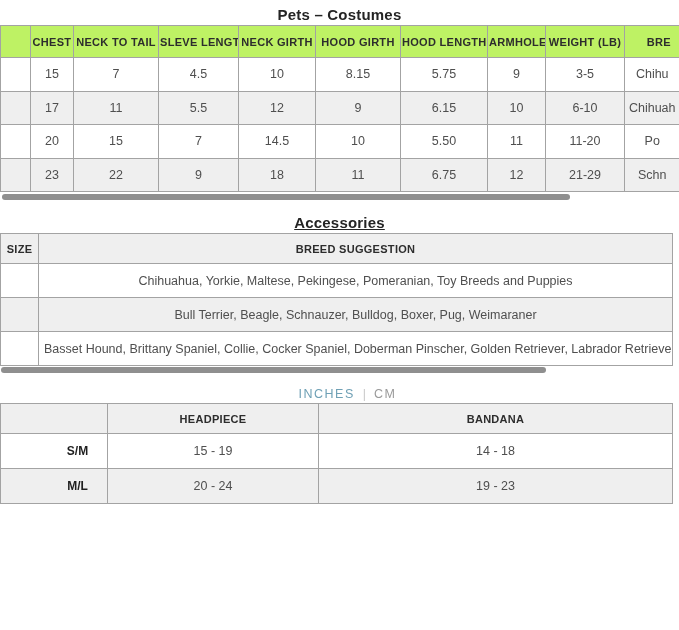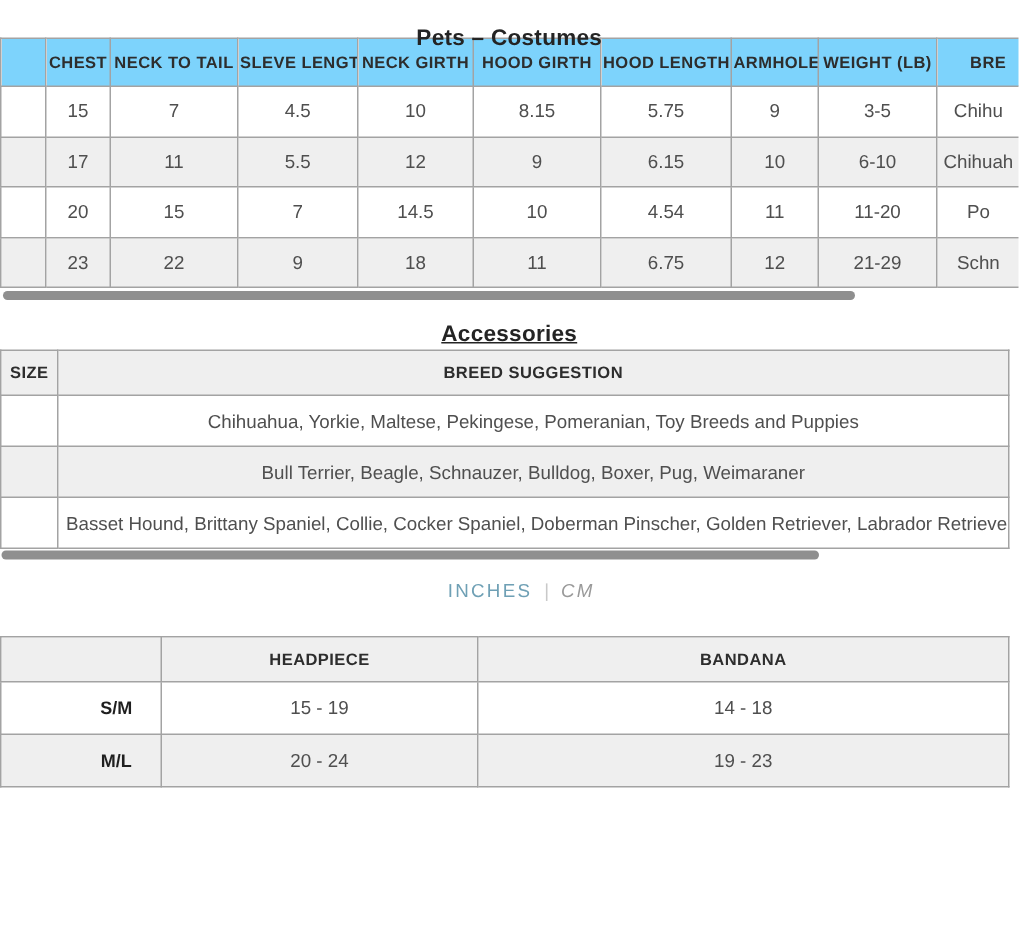--- a/index.html
+++ b/index.html
@@ -11,43 +11,43 @@
     --text-dark:#242424;
     --text-cell:#4f4f4f;
   }
   *{box-sizing:border-box;}
   html,body{margin:0;padding:0;}
   body{
     width:679px;height:630px;overflow:hidden;background:#fff;
     font-family:"Liberation Sans", sans-serif;
   }
   .page-title{
-    margin:0;padding-top:16px;height:20px;line-height:20px;
+    margin:0;padding-top:5px;height:20px;line-height:20px;
     text-align:center;font-size:15px;font-weight:bold;color:var(--text-dark);
     letter-spacing:0.2px;
   }
   .section-title{
     margin:13px 0 0 0;height:20px;line-height:20px;
     text-align:center;font-size:15px;font-weight:bold;color:var(--text-dark);
     letter-spacing:0.2px;
     text-decoration:underline;
   }
   table{border-collapse:collapse;table-layout:fixed;}
   #costumes-table{width:679px;margin-top:5px;}
   #accessories-table{width:672px;}
-  #measurements-table{width:672px;margin-top:22px;}
+  #measurements-table{width:672px;margin-top:1px;}
   th,td{
     border:1px solid var(--border);
     text-align:center;vertical-align:middle;
     overflow:hidden;white-space:nowrap;
   }
   #costumes-table th:last-child,#costumes-table td:last-child{border-right:none;}
   th{
     font-size:11px;font-weight:bold;color:#2d2d2d;letter-spacing:0.3px;
-    background:#7dd3fc;
+    background:#bef264;
   }
   td{font-size:12.5px;color:var(--text-cell);}
   td.size-label{font-size:12px;font-weight:bold;color:#1f1f1f;padding-left:48px;}
   #costumes-table thead tr{height:32px;}
   #costumes-table tbody tr{height:33.5px;}
   #accessories-table thead tr{height:30px;}
   #accessories-table tbody tr{height:34px;}
   #measurements-table thead tr{height:30px;}
   #measurements-table tbody tr{height:35px;}
   #accessories-table thead th,#measurements-table thead th{background:var(--stripe);}
@@ -60,21 +60,21 @@
   }
   #scrollbar-1 .scroll-thumb{width:568px;margin-left:2px;}
   #scrollbar-2 .scroll-thumb{width:545px;margin-left:1px;}
   #scrollbar-2{margin-top:1px;}
   .unit-toggle{
     margin-top:13px;height:16px;line-height:16px;text-align:center;
     font-size:12.5px;letter-spacing:1.5px;
   }
   .unit-inches{color:var(--accent-blue);cursor:pointer;margin-left:16px;}
   .unit-divider{color:#c9c9c9;margin:0 8px;letter-spacing:0;}
-  .unit-cm{color:var(--muted);cursor:pointer;font-style:italic;}
+  .unit-cm{color:var(--muted);cursor:pointer;}
 </style>
 </head>
 <body>
 
 <h1 class="page-title">Pets – Costumes</h1>
 
 <table id="costumes-table">
   <colgroup>
     <col style="width:30px">
       <col style="width:43px">
@@ -126,21 +126,21 @@
         <td>6-10</td>
         <td>Chihuah</td>
       </tr>
       <tr>
         <td class="size-label">M</td>
         <td>20</td>
         <td>15</td>
         <td>7</td>
         <td>14.5</td>
         <td>10</td>
-        <td>4.54</td>
+        <td>5.50</td>
         <td>11</td>
         <td>11-20</td>
         <td>Po</td>
       </tr>
       <tr class="stripe">
         <td class="size-label">L</td>
         <td>23</td>
         <td>22</td>
         <td>9</td>
         <td>18</td>

